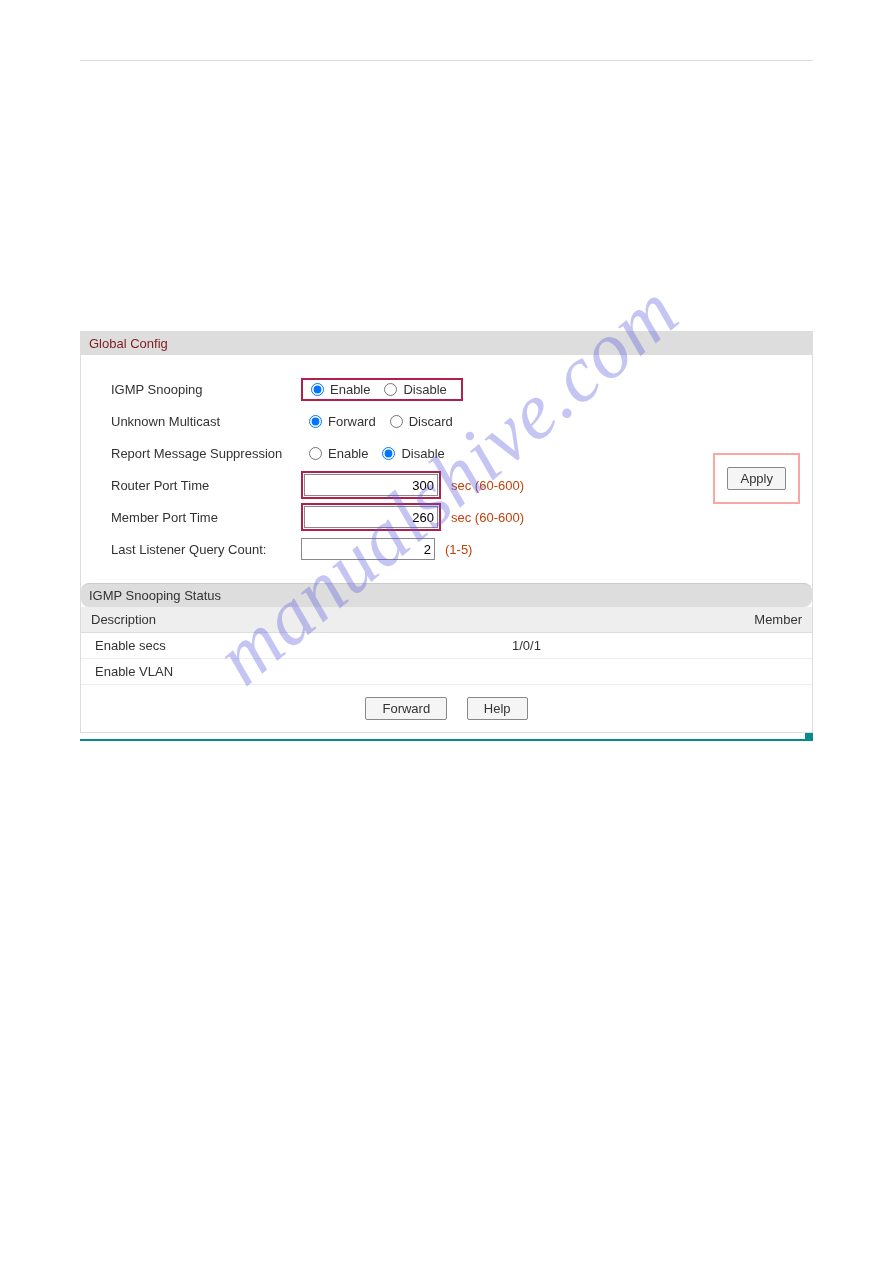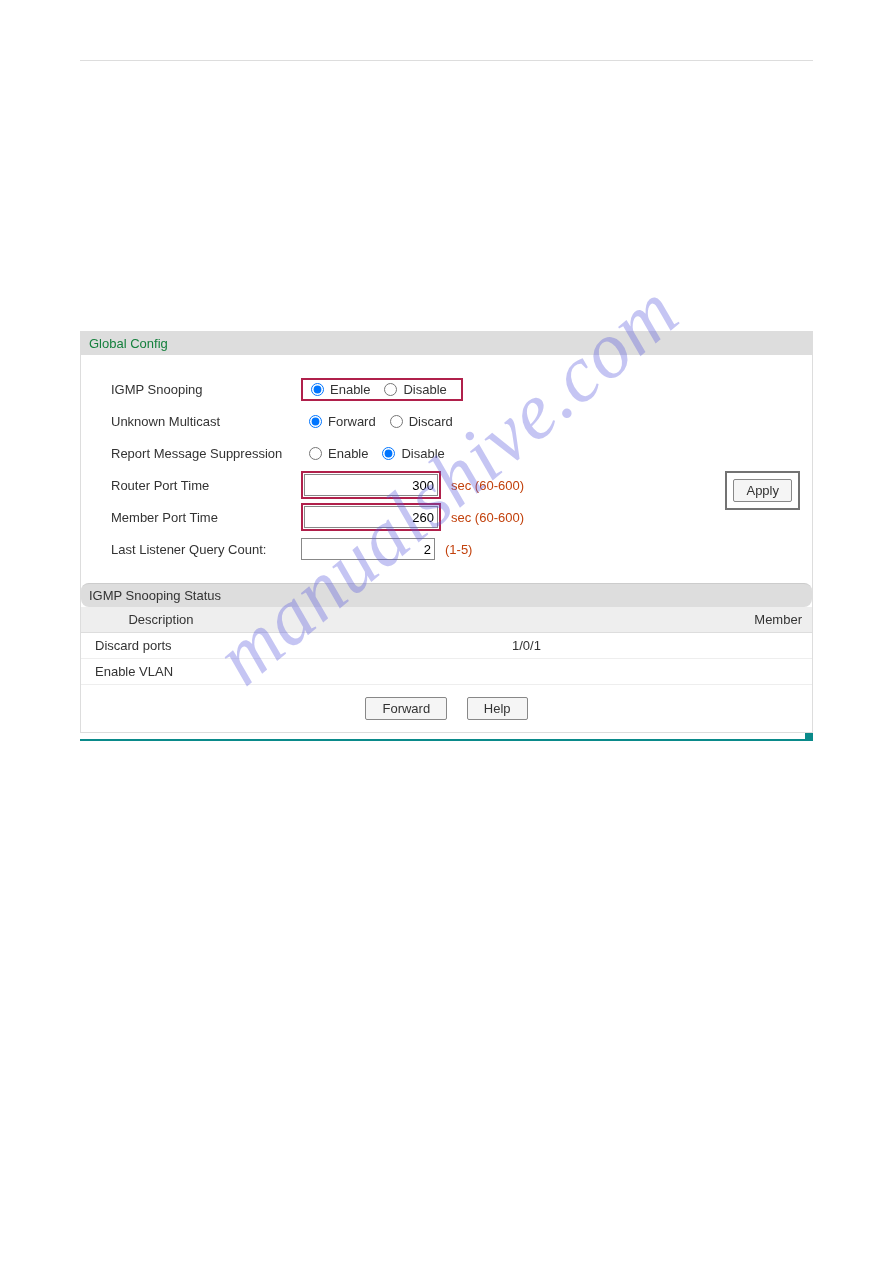--- a/index.html
+++ b/index.html
@@ -20,21 +20,21 @@
     margin-bottom: 270px;
   }
   .panel {
     border: 1px solid #ddd;
     margin-bottom: 0;
   }
   .panel-header {
     background: #ddd;
     padding: 4px 8px;
     font-size: 13px;
-    color: #15803d;
+    color: #7f1d1d;
   }
   .form-body {
     padding: 18px 10px 18px 30px;
     position: relative;
   }
   .row {
     display: flex;
     align-items: center;
     min-height: 32px;
   }
@@ -80,23 +80,23 @@
   .input-hl .text-input {
     border: 1px solid #888;
   }
   .hint {
     margin-left: 6px;
     color: #c2410c;
   }
   .apply-wrap {
     position: absolute;
     right: 12px;
-    top: 116px;
-    border: 2px solid #737373;
-    padding: 6px;
+    top: 98px;
+    border: 2px solid #fca5a5;
+    padding: 12px;
   }
   .btn {
     border: 1px solid #888;
     background: #f5f5f5;
     padding: 3px 12px;
     font-size: 13px;
     color: #333;
     cursor: pointer;
     border-radius: 2px;
   }
@@ -251,27 +251,27 @@
 
       <div class="apply-wrap">
         <button class="btn">Apply</button>
       </div>
     </div>
 
     <div class="status-header">IGMP Snooping Status</div>
     <table class="status-table">
       <thead>
         <tr>
-          <th style="width:140px;text-align:center">Description</th>
+          <th style="width:140px;">Description</th>
           <th class="center">Member</th>
         </tr>
       </thead>
       <tbody>
         <tr>
-          <td>Discard ports</td>
+          <td>Enable secs</td>
           <td class="center">1/0/1</td>
         </tr>
         <tr>
           <td>Enable VLAN</td>
           <td class="center"></td>
         </tr>
       </tbody>
     </table>
 
     <div class="bottom-buttons">

